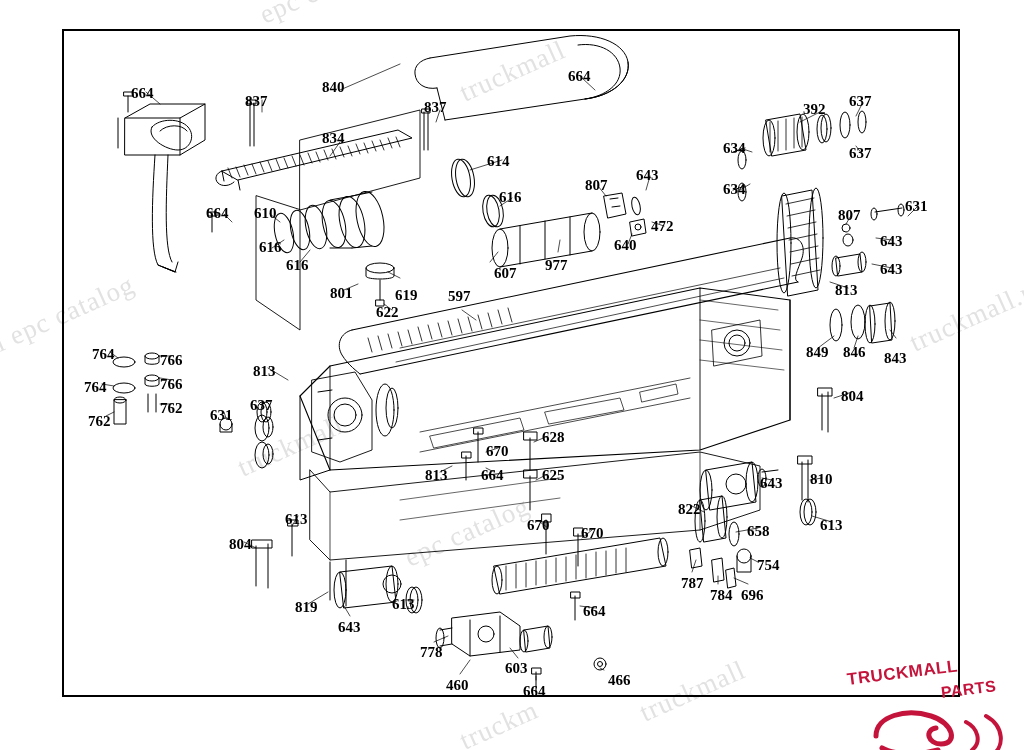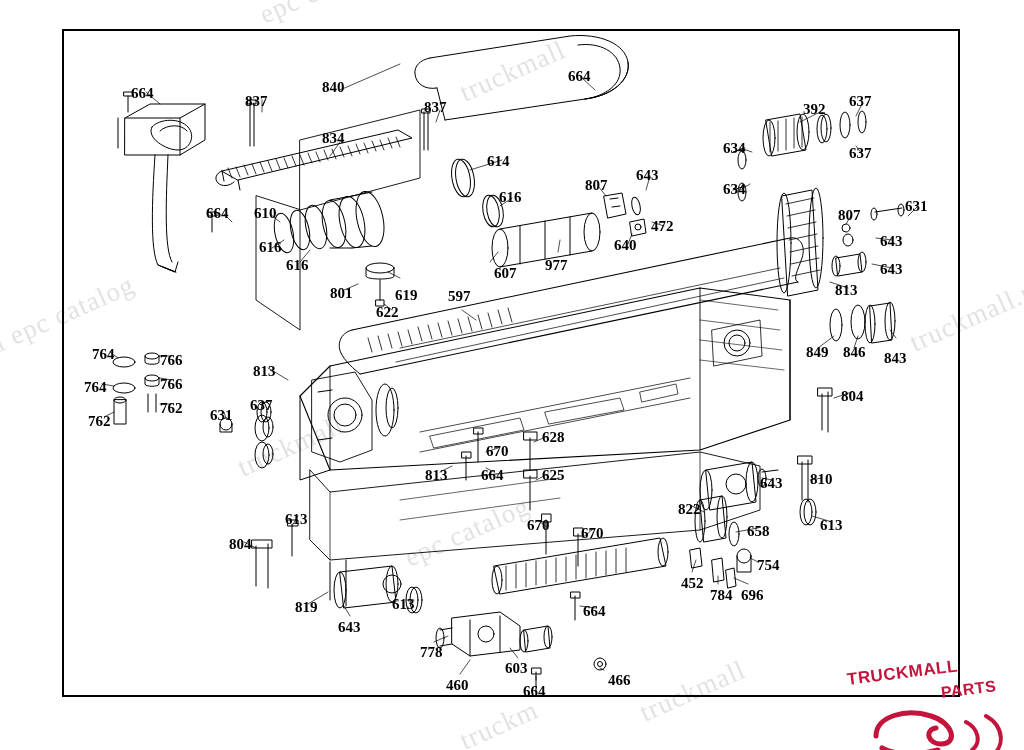--- a/index.html
+++ b/index.html
@@ -454,21 +454,21 @@
     <div class="lbl" style="left:760px;top:476px;">643</div>
     <div class="lbl" style="left:810px;top:472px;">810</div>
     <div class="lbl" style="left:678px;top:502px;">822</div>
     <div class="lbl" style="left:285px;top:512px;">613</div>
     <div class="lbl" style="left:527px;top:518px;">670</div>
     <div class="lbl" style="left:581px;top:526px;">670</div>
     <div class="lbl" style="left:747px;top:524px;">658</div>
     <div class="lbl" style="left:820px;top:518px;">613</div>
     <div class="lbl" style="left:229px;top:537px;">804</div>
     <div class="lbl" style="left:746px;top:558px;margin-left:11px;">754</div>
-    <div class="lbl" style="left:681px;top:576px;">452</div>
+    <div class="lbl" style="left:681px;top:576px;">787</div>
     <div class="lbl" style="left:710px;top:588px;">784</div>
     <div class="lbl" style="left:741px;top:588px;">696</div>
     <div class="lbl" style="left:295px;top:600px;">819</div>
     <div class="lbl" style="left:392px;top:597px;">613</div>
     <div class="lbl" style="left:583px;top:604px;">664</div>
     <div class="lbl" style="left:338px;top:620px;">643</div>
     <div class="lbl" style="left:420px;top:645px;">778</div>
     <div class="lbl" style="left:505px;top:661px;">603</div>
     <div class="lbl" style="left:608px;top:673px;">466</div>
     <div class="lbl" style="left:446px;top:678px;">460</div>

